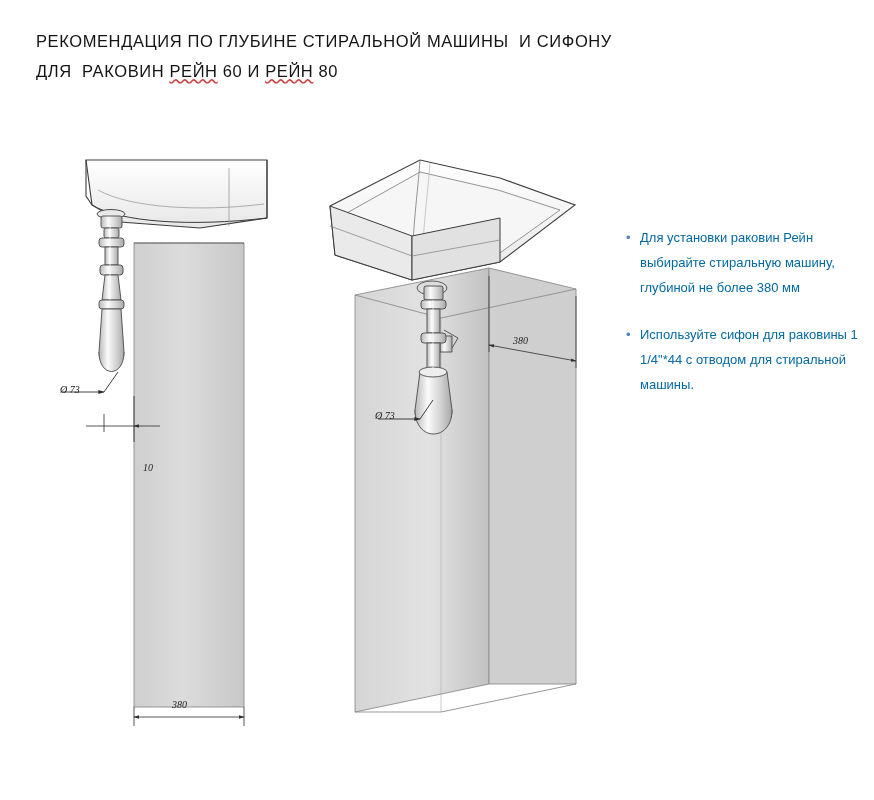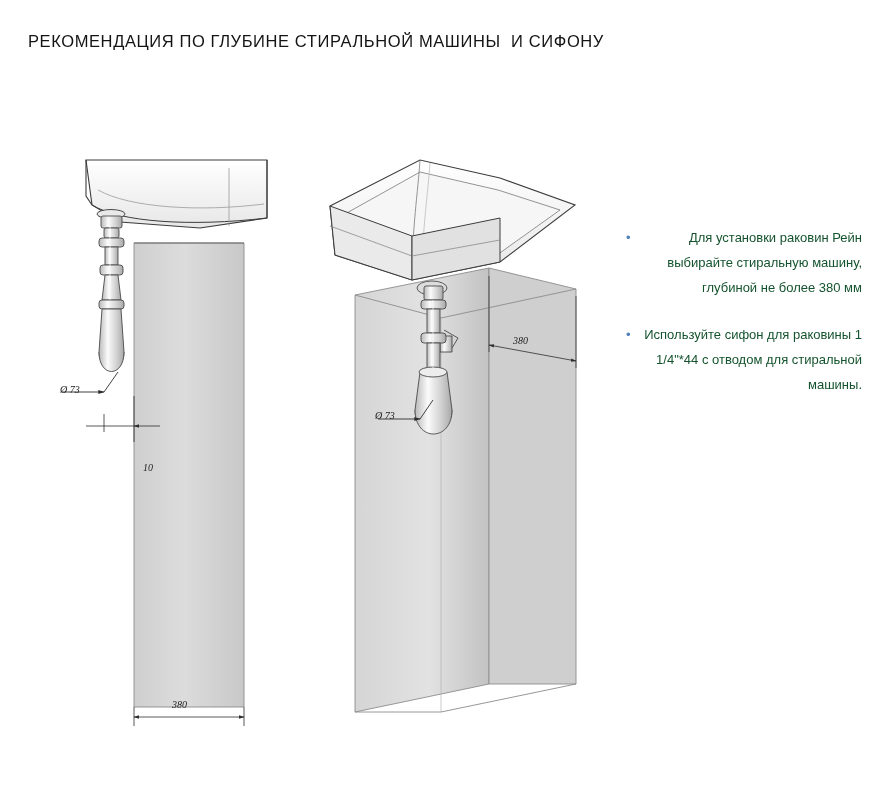--- a/index.html
+++ b/index.html
@@ -17,21 +17,21 @@
   }
 
   #page {
     position: absolute;
     inset: 0;
   }
 
   
   .title-block {
     position: absolute;
-    left: 28px;
+    left: 36px;
     top: 26px;
     width: 760px;
   }
   .title-line {
     font-size: 16.5px;
     letter-spacing: 0.6px;
     line-height: 30px;
     color: #141414;
     white-space: pre;
   }
@@ -64,41 +64,41 @@
   .note-bullet {
     color: #4f81bd;
     font-size: 13px;
     line-height: 25px;
     width: 14px;
     flex: 0 0 14px;
   }
   .note-text {
     font-size: 13px;
     line-height: 25px;
-    color: #14532d;
-    text-align: right;
+    color: #0369a1;
   }
 
   
   .dim {
     position: absolute;
     font-family: "Liberation Serif", serif;
     font-style: italic;
     font-size: 10px;
     color: #222;
     white-space: nowrap;
   }
 </style>
 </head>
 <body>
 
 <div id="page">
 
   <div class="title-block">
     <div class="title-line">РЕКОМЕНДАЦИЯ ПО ГЛУБИНЕ СТИРАЛЬНОЙ МАШИНЫ  И СИФОНУ</div>
+    <div class="title-line"><span>ДЛЯ  РАКОВИН </span><span class="wavy">РЕЙН</span><span> 60 И </span><span class="wavy">РЕЙН</span><span> 80</span></div>
   </div>
 
   <svg class="drawing" viewBox="0 0 874 800">
     <defs>
       <linearGradient id="machGrad" x1="0" y1="0" x2="1" y2="0">
         <stop offset="0%" stop-color="#cfcfcf"></stop>
         <stop offset="45%" stop-color="#dcdcdc"></stop>
         <stop offset="100%" stop-color="#c8c8c8"></stop>
       </linearGradient>
       <linearGradient id="machGrad2" x1="0" y1="0" x2="1" y2="0">

